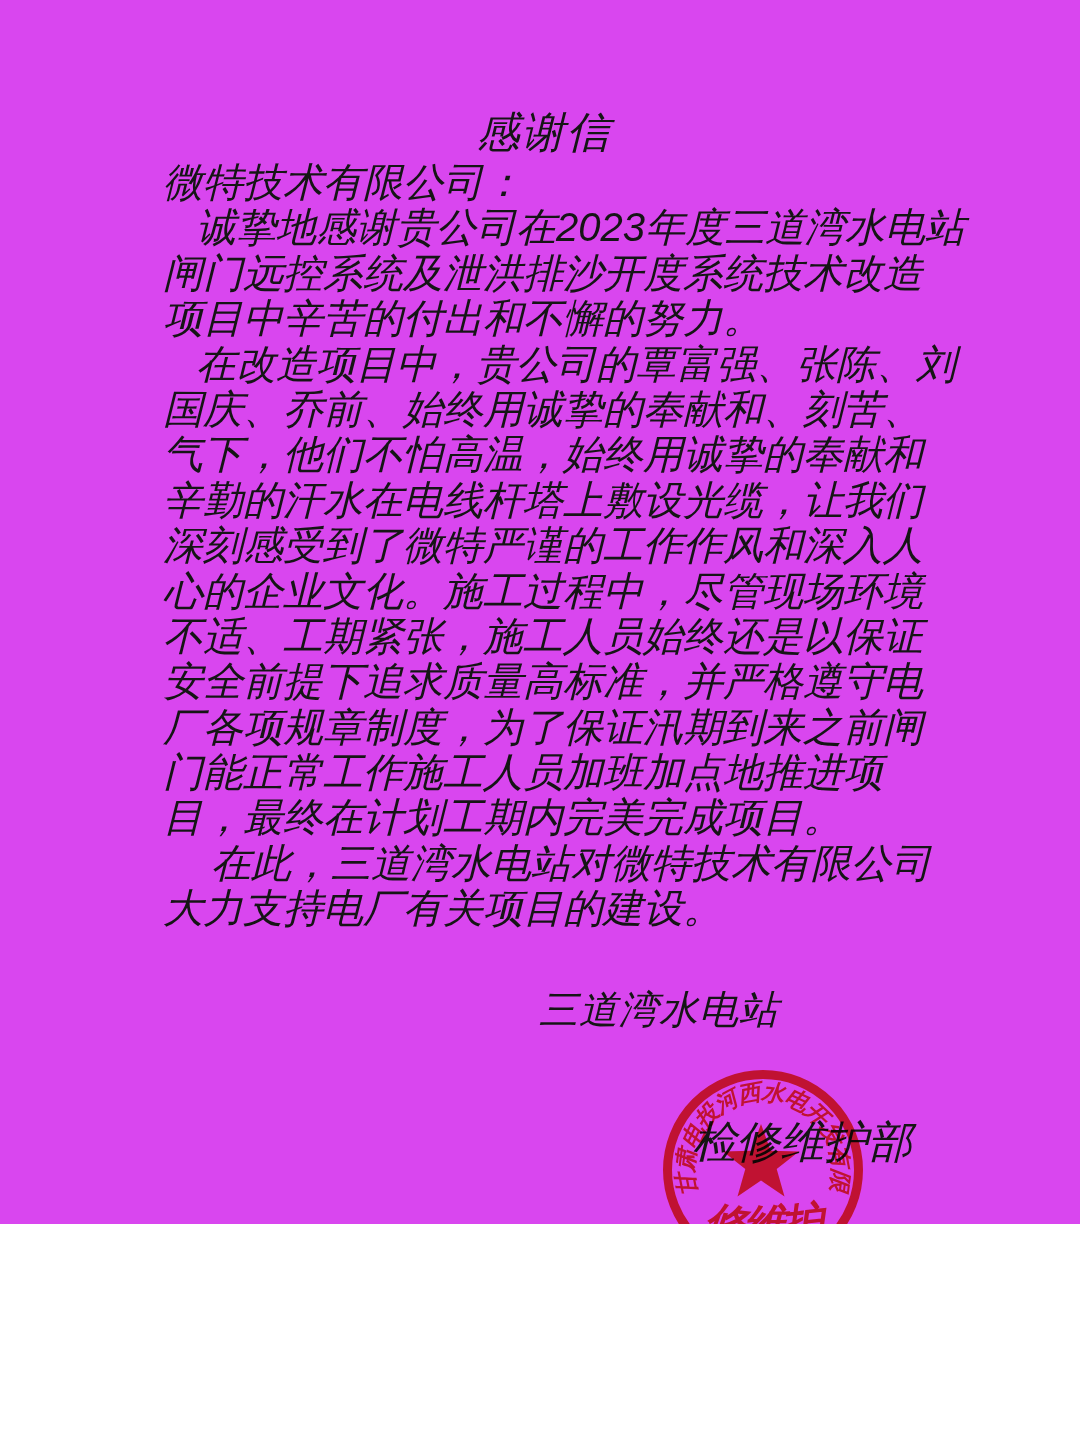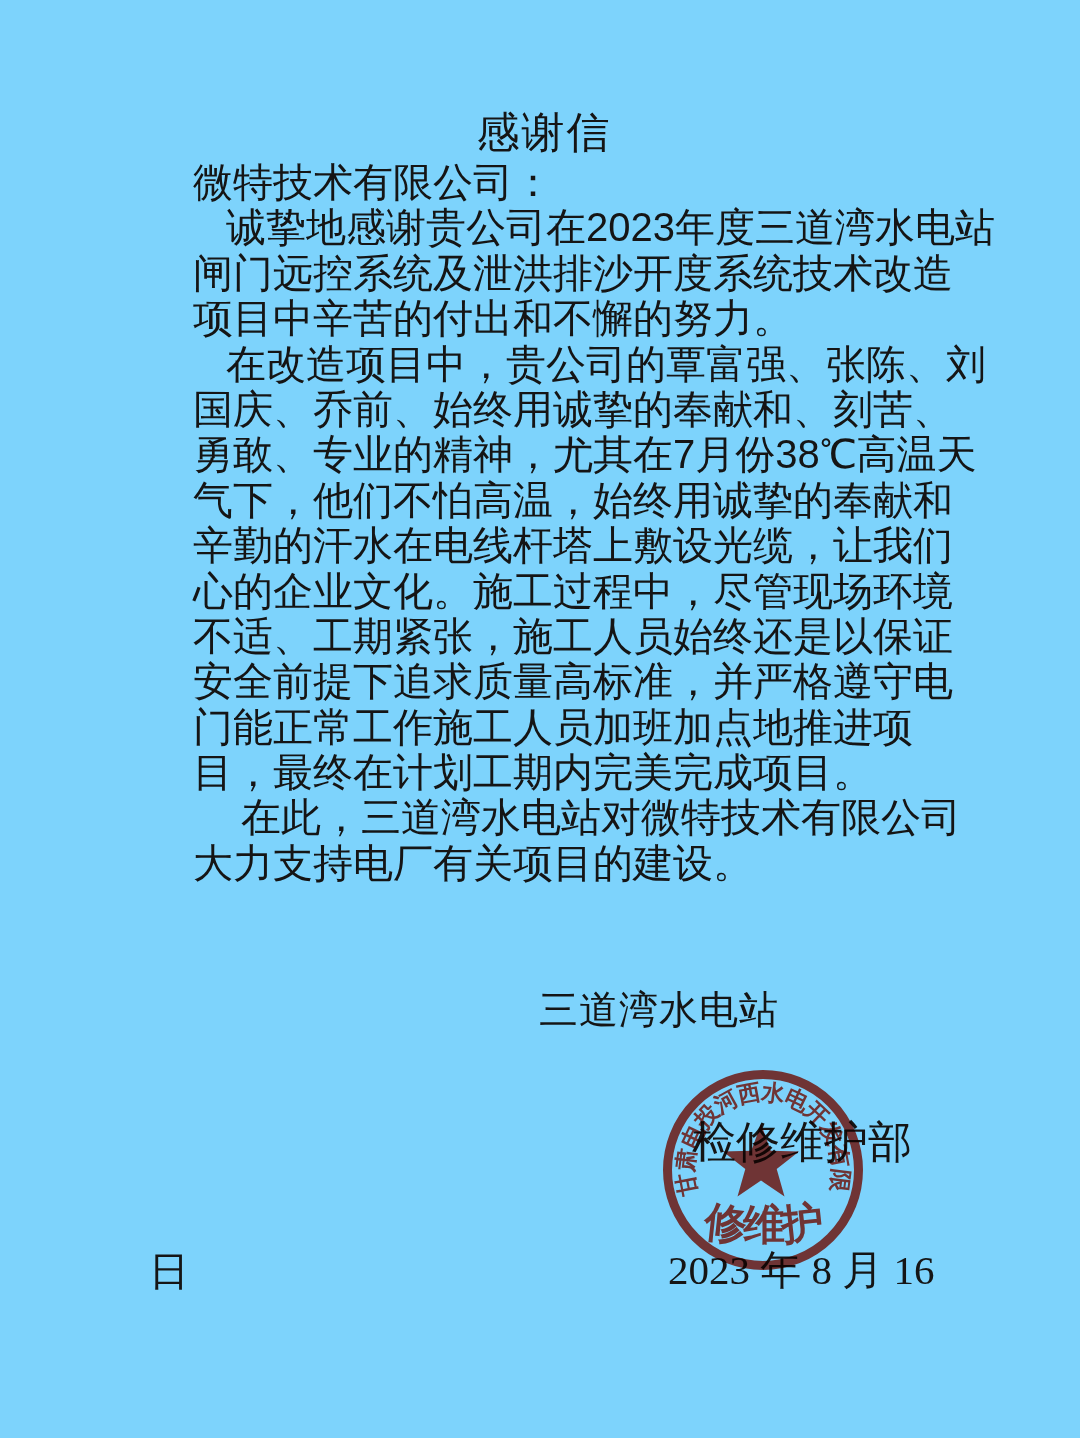--- a/index.html
+++ b/index.html
@@ -1,44 +1,45 @@
 <!DOCTYPE html>
 <html><head>
 <meta charset="utf-8">
 <style>
   * { margin: 0; padding: 0; box-sizing: border-box; }
   html, body { background: #ffffff; }
   .page {
     position: relative;
     width: 1080px;
-    height: 1438px;
-    background: #7dd3fc;
+    height: 1224px;
+    background: #d946ef;
     overflow: hidden;
     font-family: "Liberation Sans", sans-serif;
     color: #151515;
+    font-style: italic;
   }
   .title {
     position: absolute;
     top: 104px;
     left: 163px;
     width: 762px;
     text-align: center;
     font-size: 43px;
     letter-spacing: 2px;
     white-space: nowrap;
   }
   .body-block {
     position: absolute;
     top: 160px;
     left: 163px;
     width: 790px;
     font-size: 40px;
     line-height: 45.4px;
   }
-  .line { white-space: nowrap; height: 45.4px; margin-left: 30px; }
+  .line { white-space: nowrap; height: 45.4px; }
   .ind1 { padding-left: 33px; }
   .ind2 { padding-left: 48px; }
   .signature {
     position: absolute;
     left: 539px;
     top: 983px;
     font-size: 39px;
     letter-spacing: 1px;
     white-space: nowrap;
   }
@@ -82,26 +83,27 @@
 
   <div class="title">感谢信</div>
 
   <div class="body-block">
     <div class="line">微特技术有限公司：</div>
     <div class="line ind1">诚挚地感谢贵公司在2023年度三道湾水电站</div>
     <div class="line">闸门远控系统及泄洪排沙开度系统技术改造</div>
     <div class="line">项目中辛苦的付出和不懈的努力。</div>
     <div class="line ind1">在改造项目中，贵公司的覃富强、张陈、刘</div>
     <div class="line">国庆、乔前、始终用诚挚的奉献和、刻苦、</div>
-    <div class="line">勇敢、专业的精神，尤其在7月份38℃高温天</div>
     <div class="line">气下，他们不怕高温，始终用诚挚的奉献和</div>
     <div class="line">辛勤的汗水在电线杆塔上敷设光缆，让我们</div>
+    <div class="line">深刻感受到了微特严谨的工作作风和深入人</div>
     <div class="line">心的企业文化。施工过程中，尽管现场环境</div>
     <div class="line">不适、工期紧张，施工人员始终还是以保证</div>
     <div class="line">安全前提下追求质量高标准，并严格遵守电</div>
+    <div class="line">厂各项规章制度，为了保证汛期到来之前闸</div>
     <div class="line">门能正常工作施工人员加班加点地推进项</div>
     <div class="line">目，最终在计划工期内完美完成项目。</div>
     <div class="line ind2">在此，三道湾水电站对微特技术有限公司</div>
     <div class="line">大力支持电厂有关项目的建设。</div>
   </div>
 
   <div class="signature">三道湾水电站</div>
 
   <div class="dept">检修维护部</div>
 

